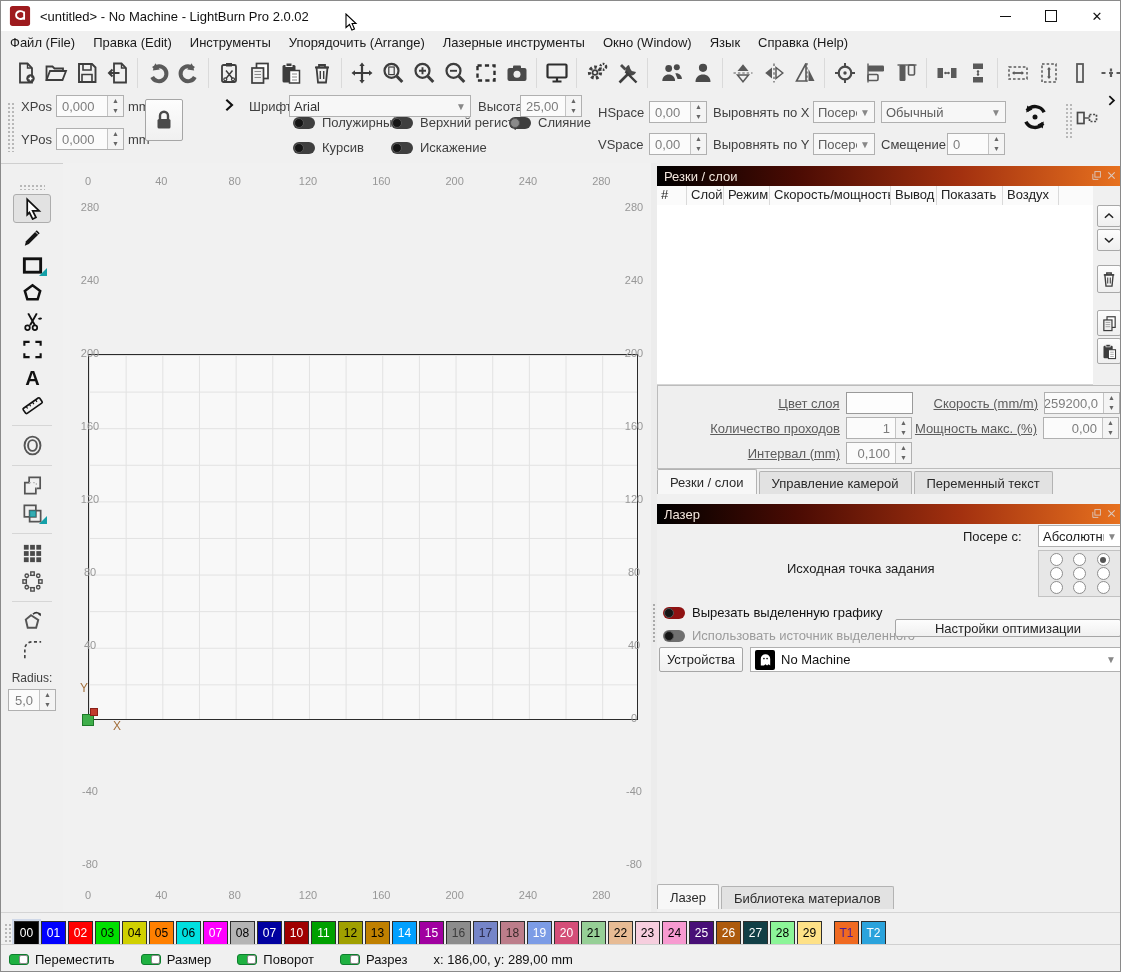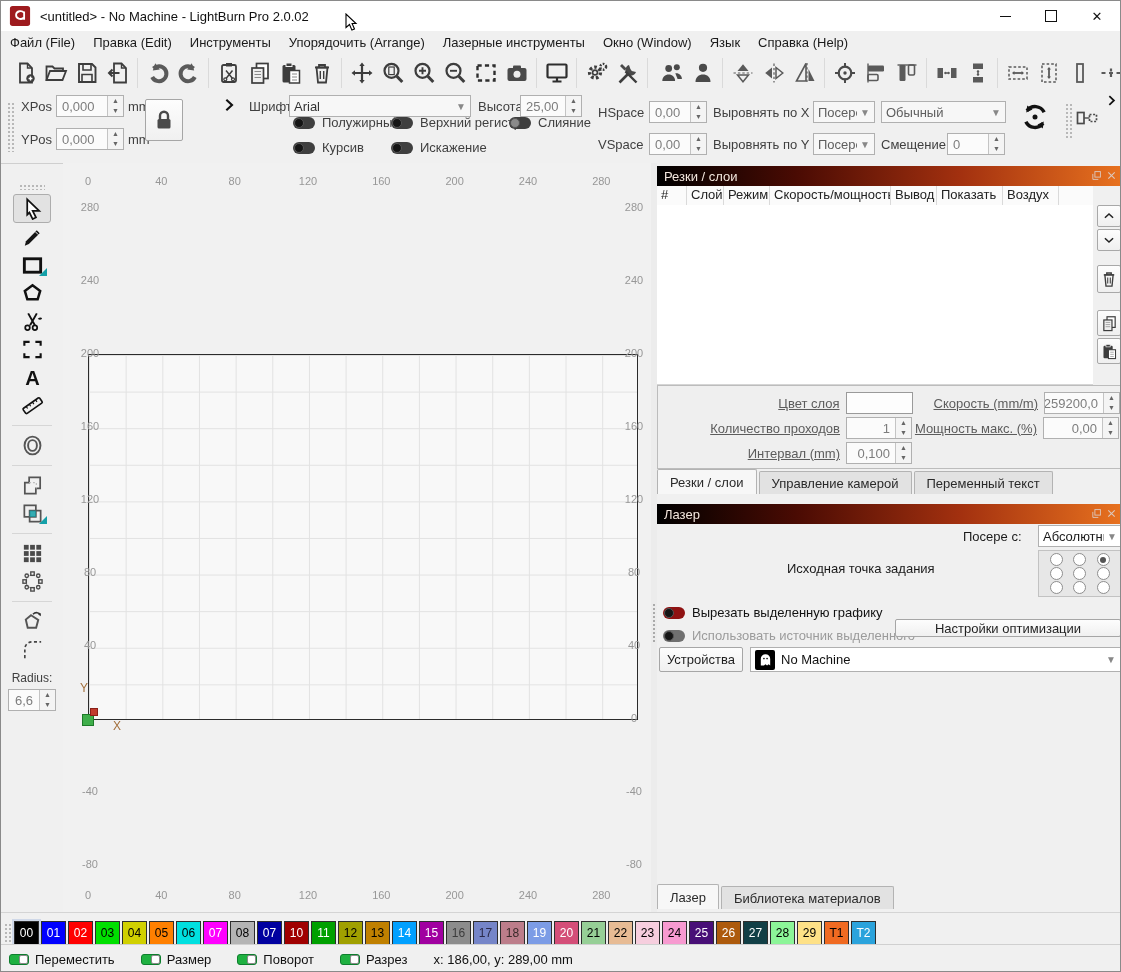--- a/index.html
+++ b/index.html
@@ -804,21 +804,21 @@
           </svg>
         </div>
         <div class="ptool">
           <svg viewBox="0 0 24 24" width="23" height="23">
             <use href="#i-fillet"></use>
           </svg>
         </div>
       </div>
     <div class="lbl" style="text-align:center;margin-top:8px;font-size:12px;">Radius:</div>
     <div class="field" style="width:48px;margin:4px auto 0;">
-        <span class="val" style="justify-content:center;">6,6</span>
+        <span class="val" style="justify-content:center;">5,0</span>
         <div class="spin">
           <span>▲</span>
           <span>▼</span>
         </div>
       </div>
   </div>
 
   <div class="workspace">
     <div class="canvas"></div>
     <div id="rulers">
@@ -1061,21 +1061,21 @@
         <div class="sw" style="background: rgb(212, 78, 120); color: rgb(255, 255, 255);">20</div>
         <div class="sw" style="background: rgb(150, 207, 150); color: rgb(0, 0, 0);">21</div>
         <div class="sw" style="background: rgb(231, 187, 148); color: rgb(0, 0, 0);">22</div>
         <div class="sw" style="background: rgb(246, 206, 222); color: rgb(0, 0, 0);">23</div>
         <div class="sw" style="background: rgb(247, 154, 208); color: rgb(0, 0, 0);">24</div>
         <div class="sw" style="background: rgb(72, 15, 119); color: rgb(255, 255, 255);">25</div>
         <div class="sw" style="background: rgb(173, 90, 12); color: rgb(255, 255, 255);">26</div>
         <div class="sw" style="background: rgb(18, 63, 70); color: rgb(255, 255, 255);">27</div>
         <div class="sw" style="background: rgb(140, 245, 152); color: rgb(0, 0, 0);">28</div>
         <div class="sw" style="background: rgb(254, 225, 135); color: rgb(0, 0, 0);">29</div>
-        <div class="sw" style="background: rgb(240, 106, 33); color: #000000;">T1</div>
+        <div class="sw" style="margin-left: 10px; background: rgb(240, 106, 33); color: #4c1d95;">T1</div>
         <div class="sw" style="background: rgb(43, 163, 220); color: rgb(255, 255, 255);">T2</div>
       </div>
   </div>
 
   <div class="statusbar">
     <div id="stoggles" style="display:flex;align-items:center;margin-left:8px;">
         <div class="sitem">
           <div class="stgl" style="background: rgb(31, 177, 65);">
             <div class="knob"></div>
           </div>

